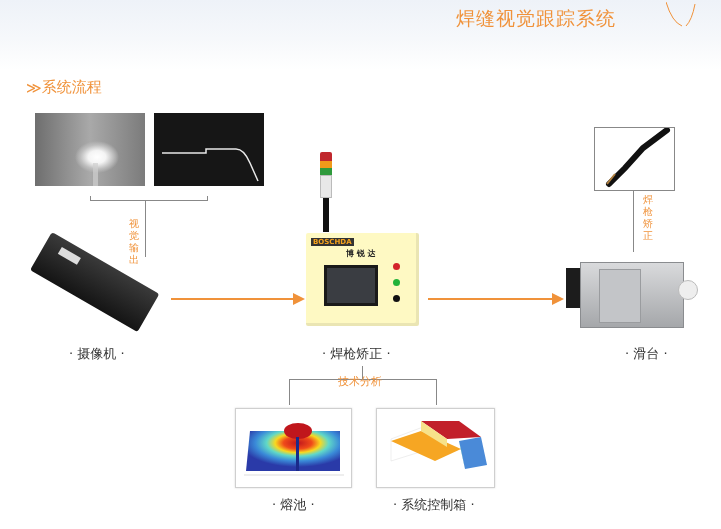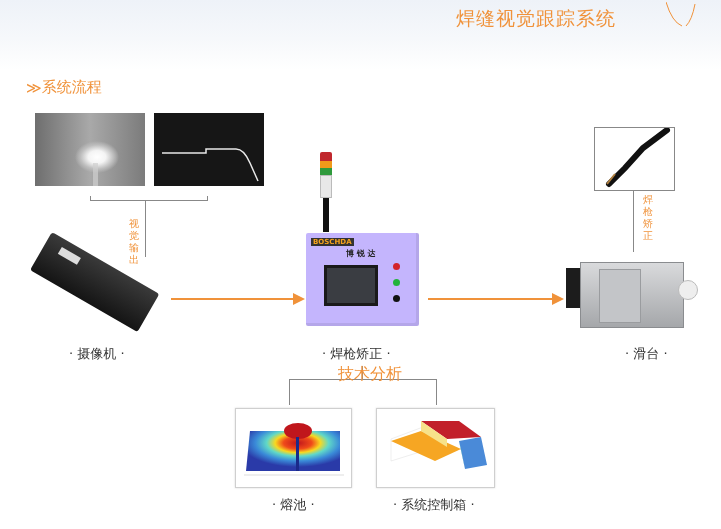--- a/index.html
+++ b/index.html
@@ -55,21 +55,21 @@
 <div class="abs arrow" style="left:171px;top:298px;width:124px;"></div>
 <div class="abs arrow-head" style="left:293px;top:293px;"></div>
 
 <div class="abs" style="left:320px;top:152px;width:12px;height:46px;">
   <div style="height:9px;background:#c0272d;border-radius:2px 2px 0 0;"></div>
   <div style="height:7px;background:#f09a1a;"></div>
   <div style="height:7px;background:#2f9a3c;"></div>
   <div style="height:23px;background:#e8e8e8;border:1px solid #bbb;box-sizing:border-box;"></div>
 </div>
 <div class="abs" style="left:323px;top:198px;width:6px;height:34px;background:#111;"></div>
-<div class="abs" style="left:306px;top:233px;width:113px;height:93px;background:#c4b5fd;border-radius:2px;box-shadow:inset -3px -3px 0 rgba(0,0,0,.08);">
+<div class="abs" style="left:306px;top:233px;width:113px;height:93px;background:#fef9c3;border-radius:2px;box-shadow:inset -3px -3px 0 rgba(0,0,0,.08);">
   <div class="abs" style="left:5px;top:5px;font-size:7px;background:#333;color:#f5a21c;padding:0 2px;font-weight:bold;">BOSCHDA</div>
   <div class="abs" style="left:8px;top:15px;font-size:8px;color:#222;font-weight:bold;white-space:nowrap;margin-left:32px;">博 锐 达</div>
   <div class="abs" style="left:18px;top:32px;width:54px;height:41px;background:#1a1a1a;padding:3px;box-sizing:border-box;">
     <div style="width:100%;height:100%;background:#3a3d42;"></div>
   </div>
   <div class="abs" style="left:87px;top:30px;width:7px;height:7px;border-radius:50%;background:#d3242a;"></div>
   <div class="abs" style="left:87px;top:46px;width:7px;height:7px;border-radius:50%;background:#22b33a;"></div>
   <div class="abs" style="left:87px;top:62px;width:7px;height:7px;border-radius:50%;background:#111;"></div>
 </div>
 <div class="abs caption" style="left:322px;top:345px;">· 焊枪矫正 ·</div>
@@ -92,21 +92,21 @@
     <div class="abs" style="left:18px;top:6px;width:40px;height:52px;background:#c3c5c8;border:1px solid #9a9c9f;"></div>
   </div>
   <div class="abs" style="left:112px;top:22px;width:18px;height:18px;border-radius:50%;background:#eee;border:1px solid #bbb;"></div>
 </div>
 <div class="abs caption" style="left:625px;top:345px;">· 滑台 ·</div>
 
 <div class="abs line" style="left:362px;top:366px;width:1px;height:14px;"></div>
 <div class="abs line" style="left:289px;top:379px;width:148px;height:1px;"></div>
 <div class="abs line" style="left:289px;top:379px;width:1px;height:26px;"></div>
 <div class="abs line" style="left:436px;top:379px;width:1px;height:26px;"></div>
-<div class="abs" style="left:338px;top:364px;font-size:16px;color:#f0923a;white-space:nowrap;">技术分析</div>
+<div class="abs" style="left:338px;top:374px;font-size:11px;color:#f0923a;white-space:nowrap;">技术分析</div>
 
 <div class="abs chart-frame" style="left:235px;top:408px;width:115px;height:78px;">
   <svg width="115" height="78" viewBox="0 0 115 78">
     <defs>
       <radialGradient id="mp" cx="55%" cy="30%" r="60%">
         <stop offset="0%" stop-color="#c0161c"></stop>
         <stop offset="25%" stop-color="#f04a1a"></stop>
         <stop offset="40%" stop-color="#f8d820"></stop>
         <stop offset="55%" stop-color="#60d8c8"></stop>
         <stop offset="75%" stop-color="#3a8ad8"></stop>

